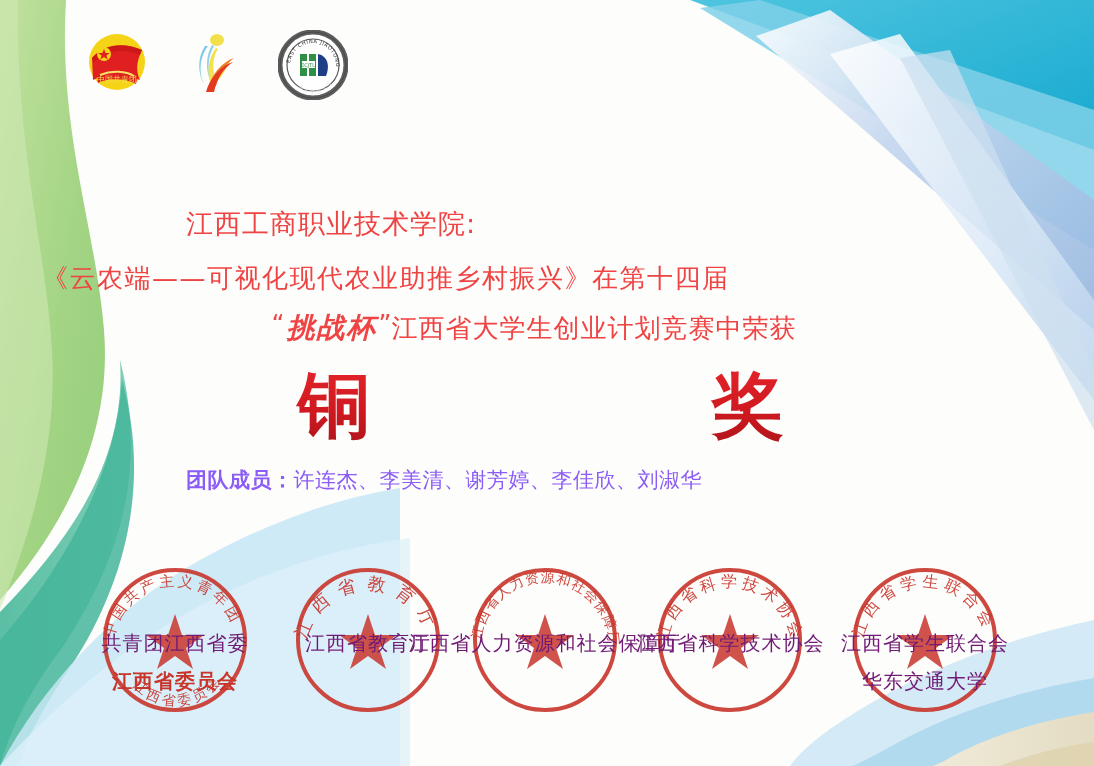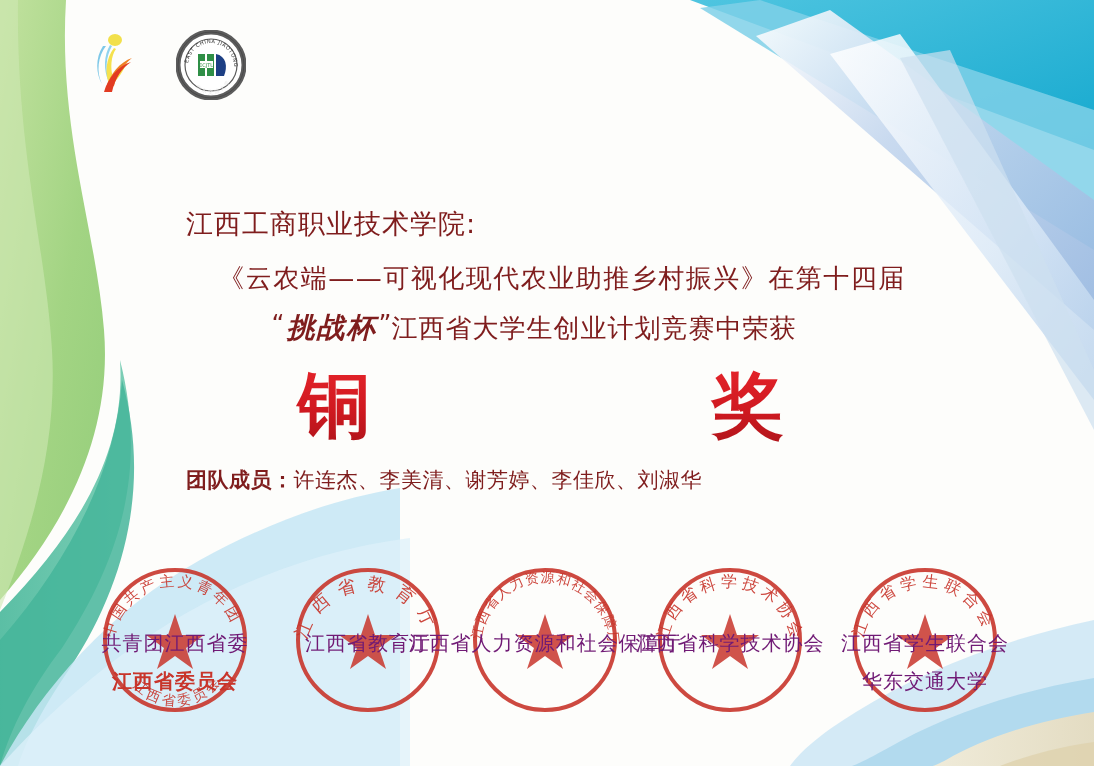--- a/index.html
+++ b/index.html
@@ -44,35 +44,34 @@
     z-index:5;
     white-space:nowrap;
   }
 
   
   .body-block{
     position:absolute;left:0;right:0;top:206px;
     z-index:5;
   }
   .line{
-    color:#7f1d1d;
+    color:#ef4444;
     white-space:nowrap;
   }
   .line-salutation{
     margin-left:186px;
     font-size:27px;
     letter-spacing:1px;
     margin-bottom:19px;
   }
   .line-project{
-    text-align:center;
     font-size:26px;
     letter-spacing:1.5px;
     margin-bottom:13px;
-    padding-left:30px;
+    padding-left:42px;
   }
   .line-contest{
     text-align:center;
     font-size:26px;
     letter-spacing:1px;
     margin-bottom:6px;
     padding-right:26px;
   }
   .quote{
     font-size:25px;
@@ -108,21 +107,21 @@
     white-space:nowrap;
   }
 
   
   .members{
     position:absolute;left:186px;top:466px;
     z-index:5;
   }
   .member-line{
     font-size:21px;
-    color:#7f1d1d;
+    color:#8b5cf6;
     margin-bottom:16px;
     white-space:nowrap;
     letter-spacing:0.5px;
   }
   .member-label{font-weight:700;}
   .member-value{font-weight:400;}
 
   
   .seal-row{
     position:absolute;left:0;top:560px;width:1094px;height:170px;
@@ -211,20 +210,32 @@
 
       <path d="M1094,620 C1000,640 920,672 856,712 C820,734 800,752 790,766 L1094,766 Z" fill="#cfe8f5" opacity="0.9"></path>
       <path d="M1094,678 C1010,692 940,718 888,748 C870,758 858,764 852,766 L1094,766 Z" fill="#a9d6ec" opacity="0.8"></path>
       <path d="M1094,712 C1030,722 980,740 946,760 C938,764 934,766 932,766 L1094,766 Z" fill="url(#gCream)" opacity="0.95"></path>
       <path d="M1094,742 C1052,748 1020,758 1000,766 L1094,766 Z" fill="#ded2ae" opacity="0.8"></path>
     </svg>
   </div>
 
   <div class="logo-row">
 
+    <span class="logo">
+      <svg width="66" height="66" viewBox="0 0 66 66" xmlns="http://www.w3.org/2000/svg">
+        <circle cx="33" cy="34" r="28" fill="#f5d316"></circle>
+        <path d="M8 30 C20 16 40 14 58 22 C52 34 52 44 56 52 C38 44 20 46 9 52 Z" fill="#e02020"></path>
+        <path d="M8 30 C20 16 40 14 58 22 L56 27 C40 20 21 22 10 34 Z" fill="#c21414" opacity="0.65"></path>
+        <circle cx="20" cy="26" r="7" fill="#f5d316"></circle>
+        <polygon points="20,21 21.6,25 25.8,25 22.4,27.6 23.7,31.6 20,29.1 16.3,31.6 17.6,27.6 14.2,25 18.4,25" fill="#e02020"></polygon>
+        <path d="M12 45 C24 39 44 40 54 46 L52 56 C40 50 24 50 14 55 Z" fill="#e02020"></path>
+        <path d="M16 47 C28 42 42 43 50 48" stroke="#f7e06a" stroke-width="2" fill="none"></path>
+        <text x="33" y="54" font-size="8" fill="#f7dd55" text-anchor="middle" font-family="DejaVu Sans, sans-serif">中国共青团</text>
+      </svg>
+    </span>
 
     <span class="logo" style="margin-top:4px;">
       <svg width="56" height="62" viewBox="0 0 56 62" xmlns="http://www.w3.org/2000/svg">
         <ellipse cx="31" cy="8" rx="7" ry="6" fill="#f2e04a"></ellipse>
         <path d="M22 14 C14 24 12 40 18 52 C12 42 11 26 19 14 Z" fill="#7ec8e8"></path>
         <path d="M26 13 C20 23 19 38 25 50 C21 38 22 24 28 14 Z" fill="#8fd3ee"></path>
         <path d="M30 16 C22 26 20 42 26 54 C34 48 40 38 44 28 C40 34 34 42 29 46 C26 36 27 24 32 17 Z" fill="#f5e14d"></path>
         <path d="M22 56 C26 42 36 30 48 26 C40 32 33 42 30 54 Z" fill="#ef8126"></path>
         <path d="M20 60 C24 46 34 34 47 30 C38 36 31 46 28 60 Z" fill="#e23b22"></path>
       </svg>

